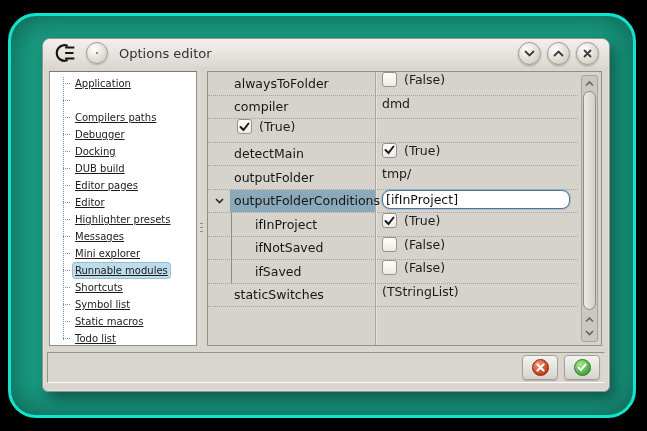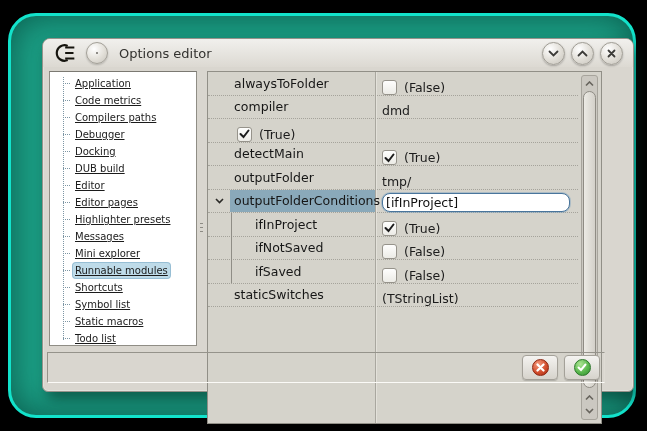--- a/index.html
+++ b/index.html
@@ -3,21 +3,21 @@
 <meta charset="utf-8">
 <style>
   html,body{margin:0;padding:0;background:#000;}
   .canvas{position:relative;width:647px;height:431px;background:#000;overflow:hidden;
           font-family:"DejaVu Sans",sans-serif;-webkit-font-smoothing:antialiased;}
   .frame{position:absolute;left:8px;top:13px;width:622px;height:399px;
          border:3px solid #12e3cb;border-radius:28px;background:#1b9f85;
          box-shadow:inset 0 0 34px rgba(0,55,46,.65);}
   .window{position:absolute;left:42px;top:38px;width:566px;height:352px;
           background:#d9d6cf;border:1px solid #96938b;border-radius:8px 8px 6px 6px;
-          box-shadow:5px 7px 14px rgba(0,30,24,.5), 0 0 0 1px rgba(255,255,255,.25) inset;padding-left:24px;}
+          box-shadow:5px 7px 14px rgba(0,30,24,.5), 0 0 0 1px rgba(255,255,255,.25) inset;}
   
   .titlebar{position:absolute;left:0;top:0;right:0;height:28px;border-radius:7px 7px 0 0;
             background:linear-gradient(#f1f0ed,#dcd9d2);display:flex;align-items:center;padding:0 8px;}
   .logo{width:22px;height:20px;margin-left:4px;flex:none;}
   .menubtn{width:20px;height:20px;border-radius:50%;margin-left:9px;flex:none;
            background:radial-gradient(circle at 35% 30%,#ffffff,#e2dfd8 55%,#c7c4bd);
            border:1px solid #a3a098;box-shadow:0 1px 2px rgba(0,0,0,.2);position:relative;}
   .menubtn::after{content:"";position:absolute;left:9px;top:9px;width:2px;height:2px;border-radius:50%;background:#6d6a64;}
   .title{margin-left:11px;font-size:13px;color:#33322f;flex:1;white-space:nowrap;}
   .winbtns{display:flex;gap:6px;margin-right:2px;}
@@ -34,32 +34,32 @@
   .side-item{height:17px;display:flex;align-items:center;padding-left:13px;font-size:10px;
              color:#1b1b1b;white-space:nowrap;position:relative;text-decoration:underline;}
   .dash{width:7px;border-top:1px dotted #7d96a4;margin-right:3px;flex:none;}
   .side-item .lbl{padding:0 2px;border-radius:3px;line-height:15px;}
   .side-item.selected .lbl{background:#bedbe9;box-shadow:0 0 0 1px #97bed4;}
   
   .splitter{position:absolute;left:154px;top:32px;width:10px;height:275px;}
   .grip{position:absolute;left:3px;top:152px;width:3px;height:12px;
         background:repeating-linear-gradient(#8d8b84 0 1.5px,transparent 1.5px 4px);}
   
-  .gridpanel{position:absolute;left:164px;top:32px;width:395px;height:353px;background:#d5d3cb;
+  .gridpanel{position:absolute;left:164px;top:32px;width:395px;height:275px;background:#d5d3cb;
              border:1px solid #918f87;box-sizing:border-box;overflow:hidden;}
   .vsep{position:absolute;left:167px;top:0;bottom:0;width:1px;background:#a9a79f;}
   .vsep::after{content:"";position:absolute;left:1px;top:0;bottom:0;width:1px;background:#e3e1da;}
   .rows{position:absolute;left:0;top:0;width:370px;}
   .grow{height:23.5px;display:flex;align-items:stretch;border-bottom:1px dotted #a5a39b;box-sizing:border-box;}
   .gutter{width:22px;flex:none;display:flex;align-items:center;justify-content:center;}
   .ncell{width:145px;flex:none;display:flex;align-items:center;padding-left:4px;box-sizing:border-box;}
   .grow.selected .ncell{background:#8aa9ba;}
   .nlbl{font-size:12.5px;color:#161616;white-space:nowrap;}
   .grow.lvl1 .nlbl{margin-left:21px;}
-  .vcell{flex:1;display:flex;align-items:flex-end;padding-left:7px;gap:7px;}
+  .vcell{flex:1;display:flex;align-items:flex-start;padding-left:7px;gap:7px;}
   .vtxt{font-size:12.5px;color:#1c1c1c;white-space:nowrap;}
   .cb{width:15px;height:15px;flex:none;border:1px solid #96938b;border-radius:3px;box-sizing:border-box;
       background:linear-gradient(#fefefd,#ecebe6);display:flex;align-items:center;justify-content:center;}
   .cb svg{display:none;}
   .cb.checked svg{display:block;}
   .editbox{width:188px;height:19px;background:#fff;border:1px solid #49759c;border-radius:8px;
            box-shadow:0 0 0 1px rgba(110,155,190,.4);font-family:"DejaVu Sans",sans-serif;
            font-size:12.5px;color:#111;padding:0 3px;box-sizing:border-box;outline:none;}
   .expander svg{display:block;}
   .treeline{position:absolute;left:23px;top:141px;width:1px;height:70px;background:#8f8d86;}
@@ -118,45 +118,44 @@
     </div>
 
     <div class="listbox">
       <ul id="sidebar-list">
           <li class="side-item">
     <span class="dash"></span>
     <span class="lbl">Application</span>
   </li>
           <li class="side-item">
     <span class="dash"></span>
-    <span class="lbl">Code metrics</span>
   </li>
           <li class="side-item">
     <span class="dash"></span>
     <span class="lbl">Compilers paths</span>
   </li>
           <li class="side-item">
     <span class="dash"></span>
     <span class="lbl">Debugger</span>
   </li>
           <li class="side-item">
     <span class="dash"></span>
     <span class="lbl">Docking</span>
   </li>
           <li class="side-item">
     <span class="dash"></span>
     <span class="lbl">DUB build</span>
   </li>
           <li class="side-item">
     <span class="dash"></span>
+    <span class="lbl">Editor pages</span>
+  </li>
+          <li class="side-item">
+    <span class="dash"></span>
     <span class="lbl">Editor</span>
-  </li>
-          <li class="side-item">
-    <span class="dash"></span>
-    <span class="lbl">Editor pages</span>
   </li>
           <li class="side-item">
     <span class="dash"></span>
     <span class="lbl">Highlighter presets</span>
   </li>
           <li class="side-item">
     <span class="dash"></span>
     <span class="lbl">Messages</span>
   </li>
           <li class="side-item">

